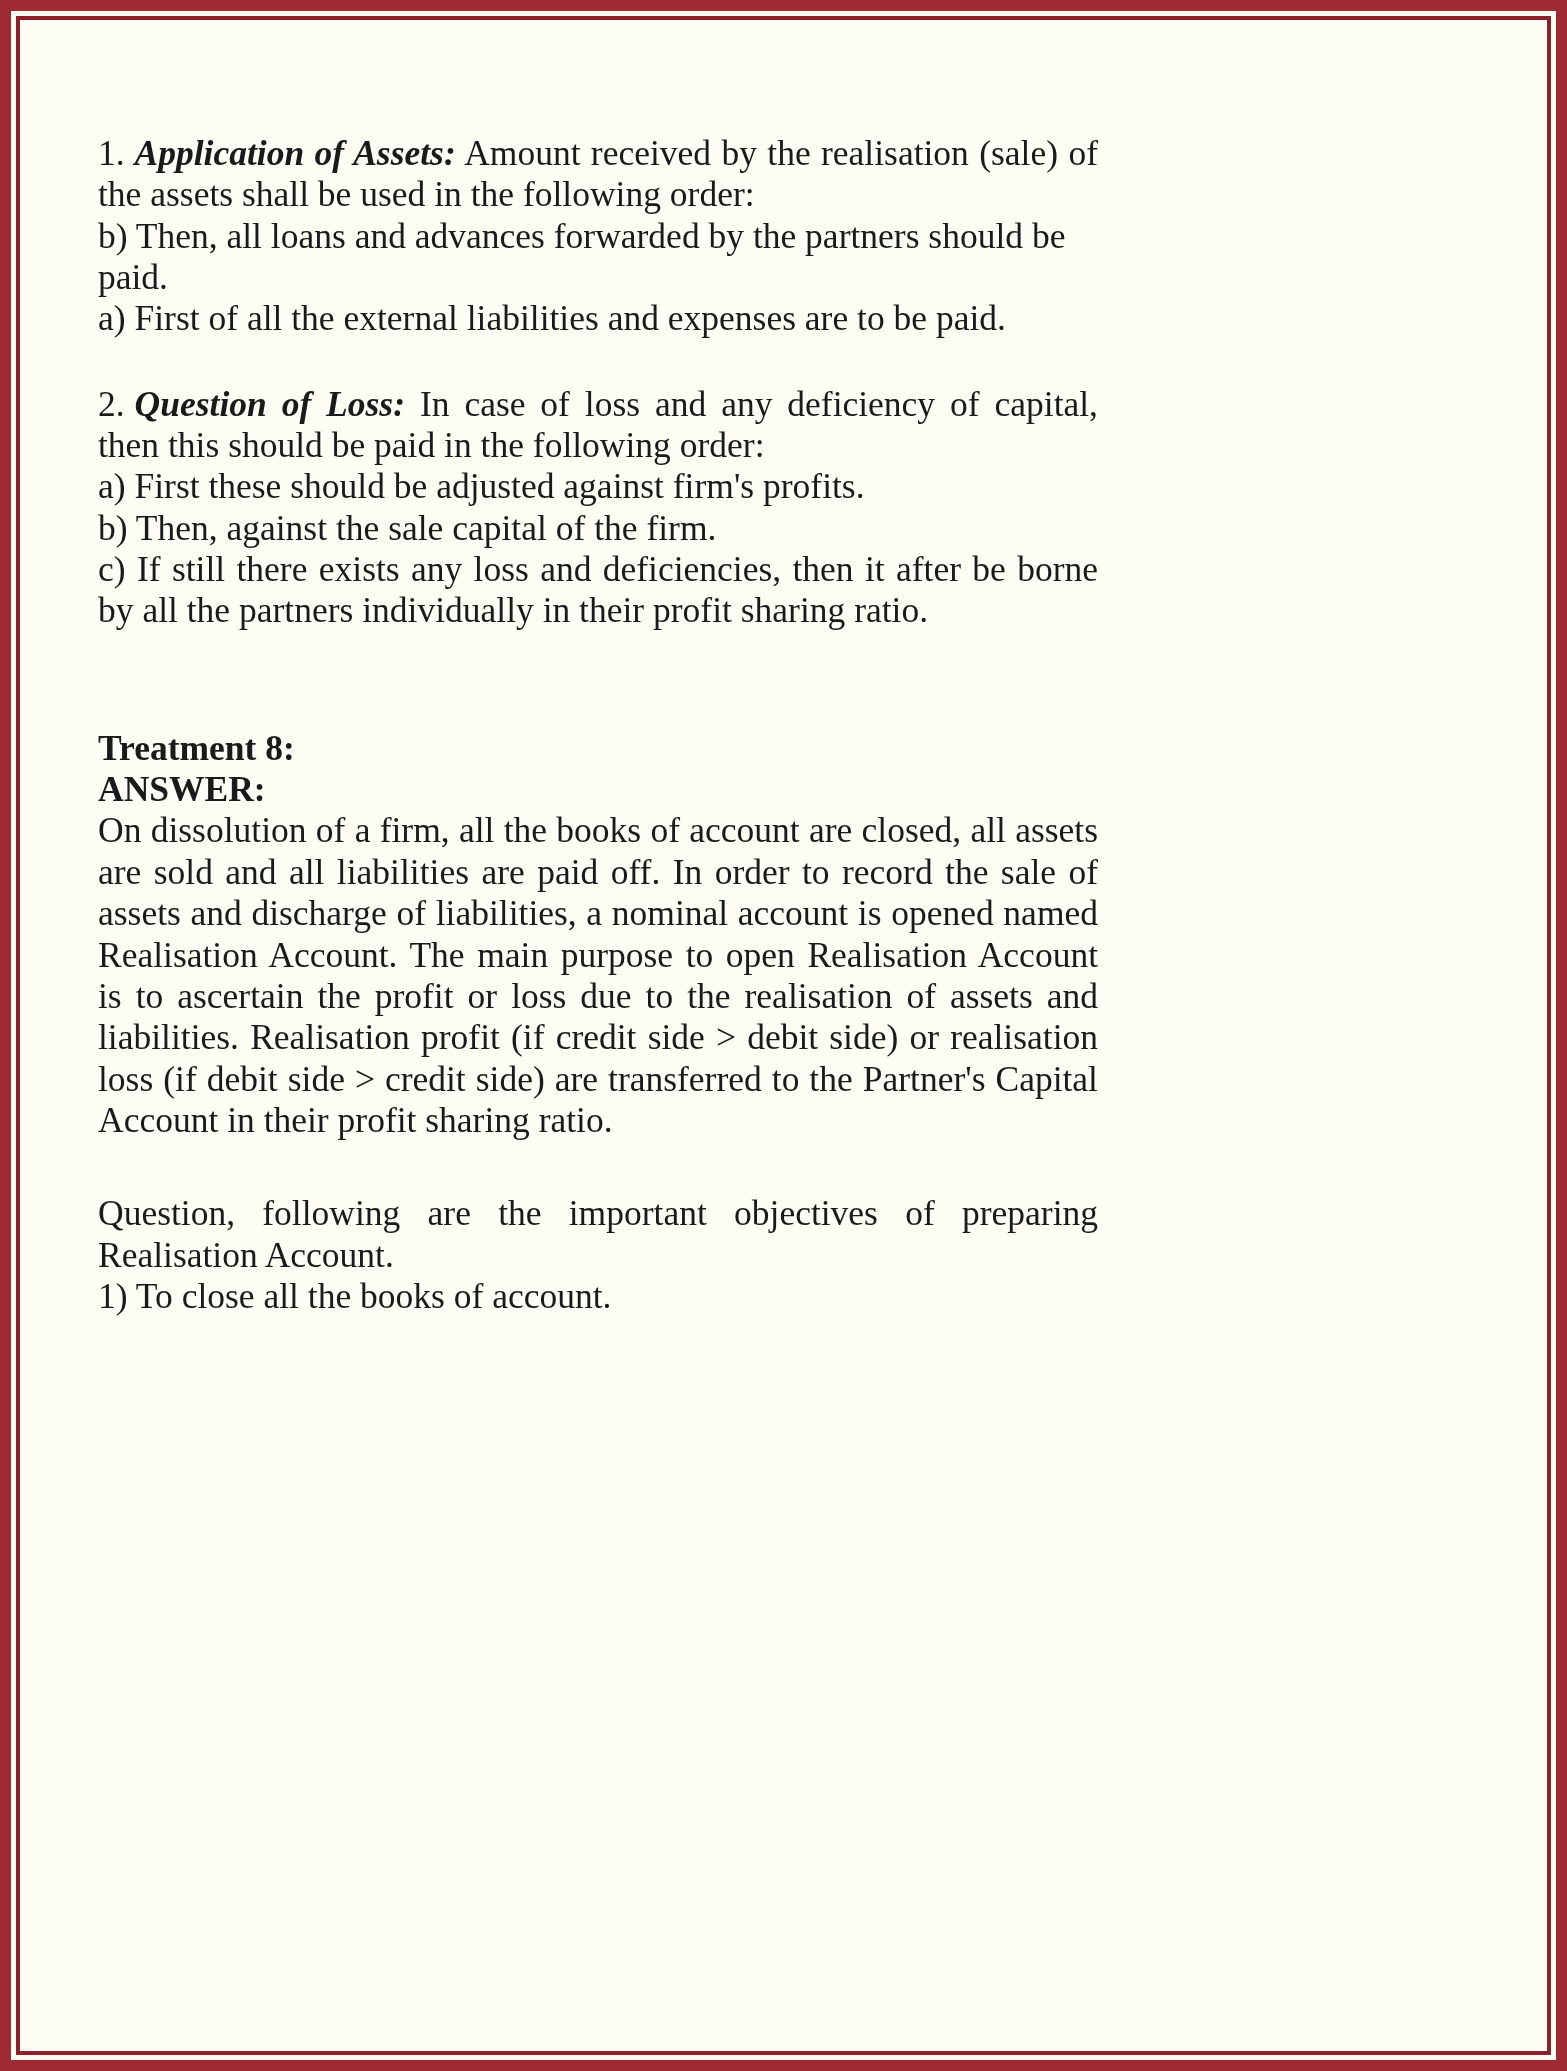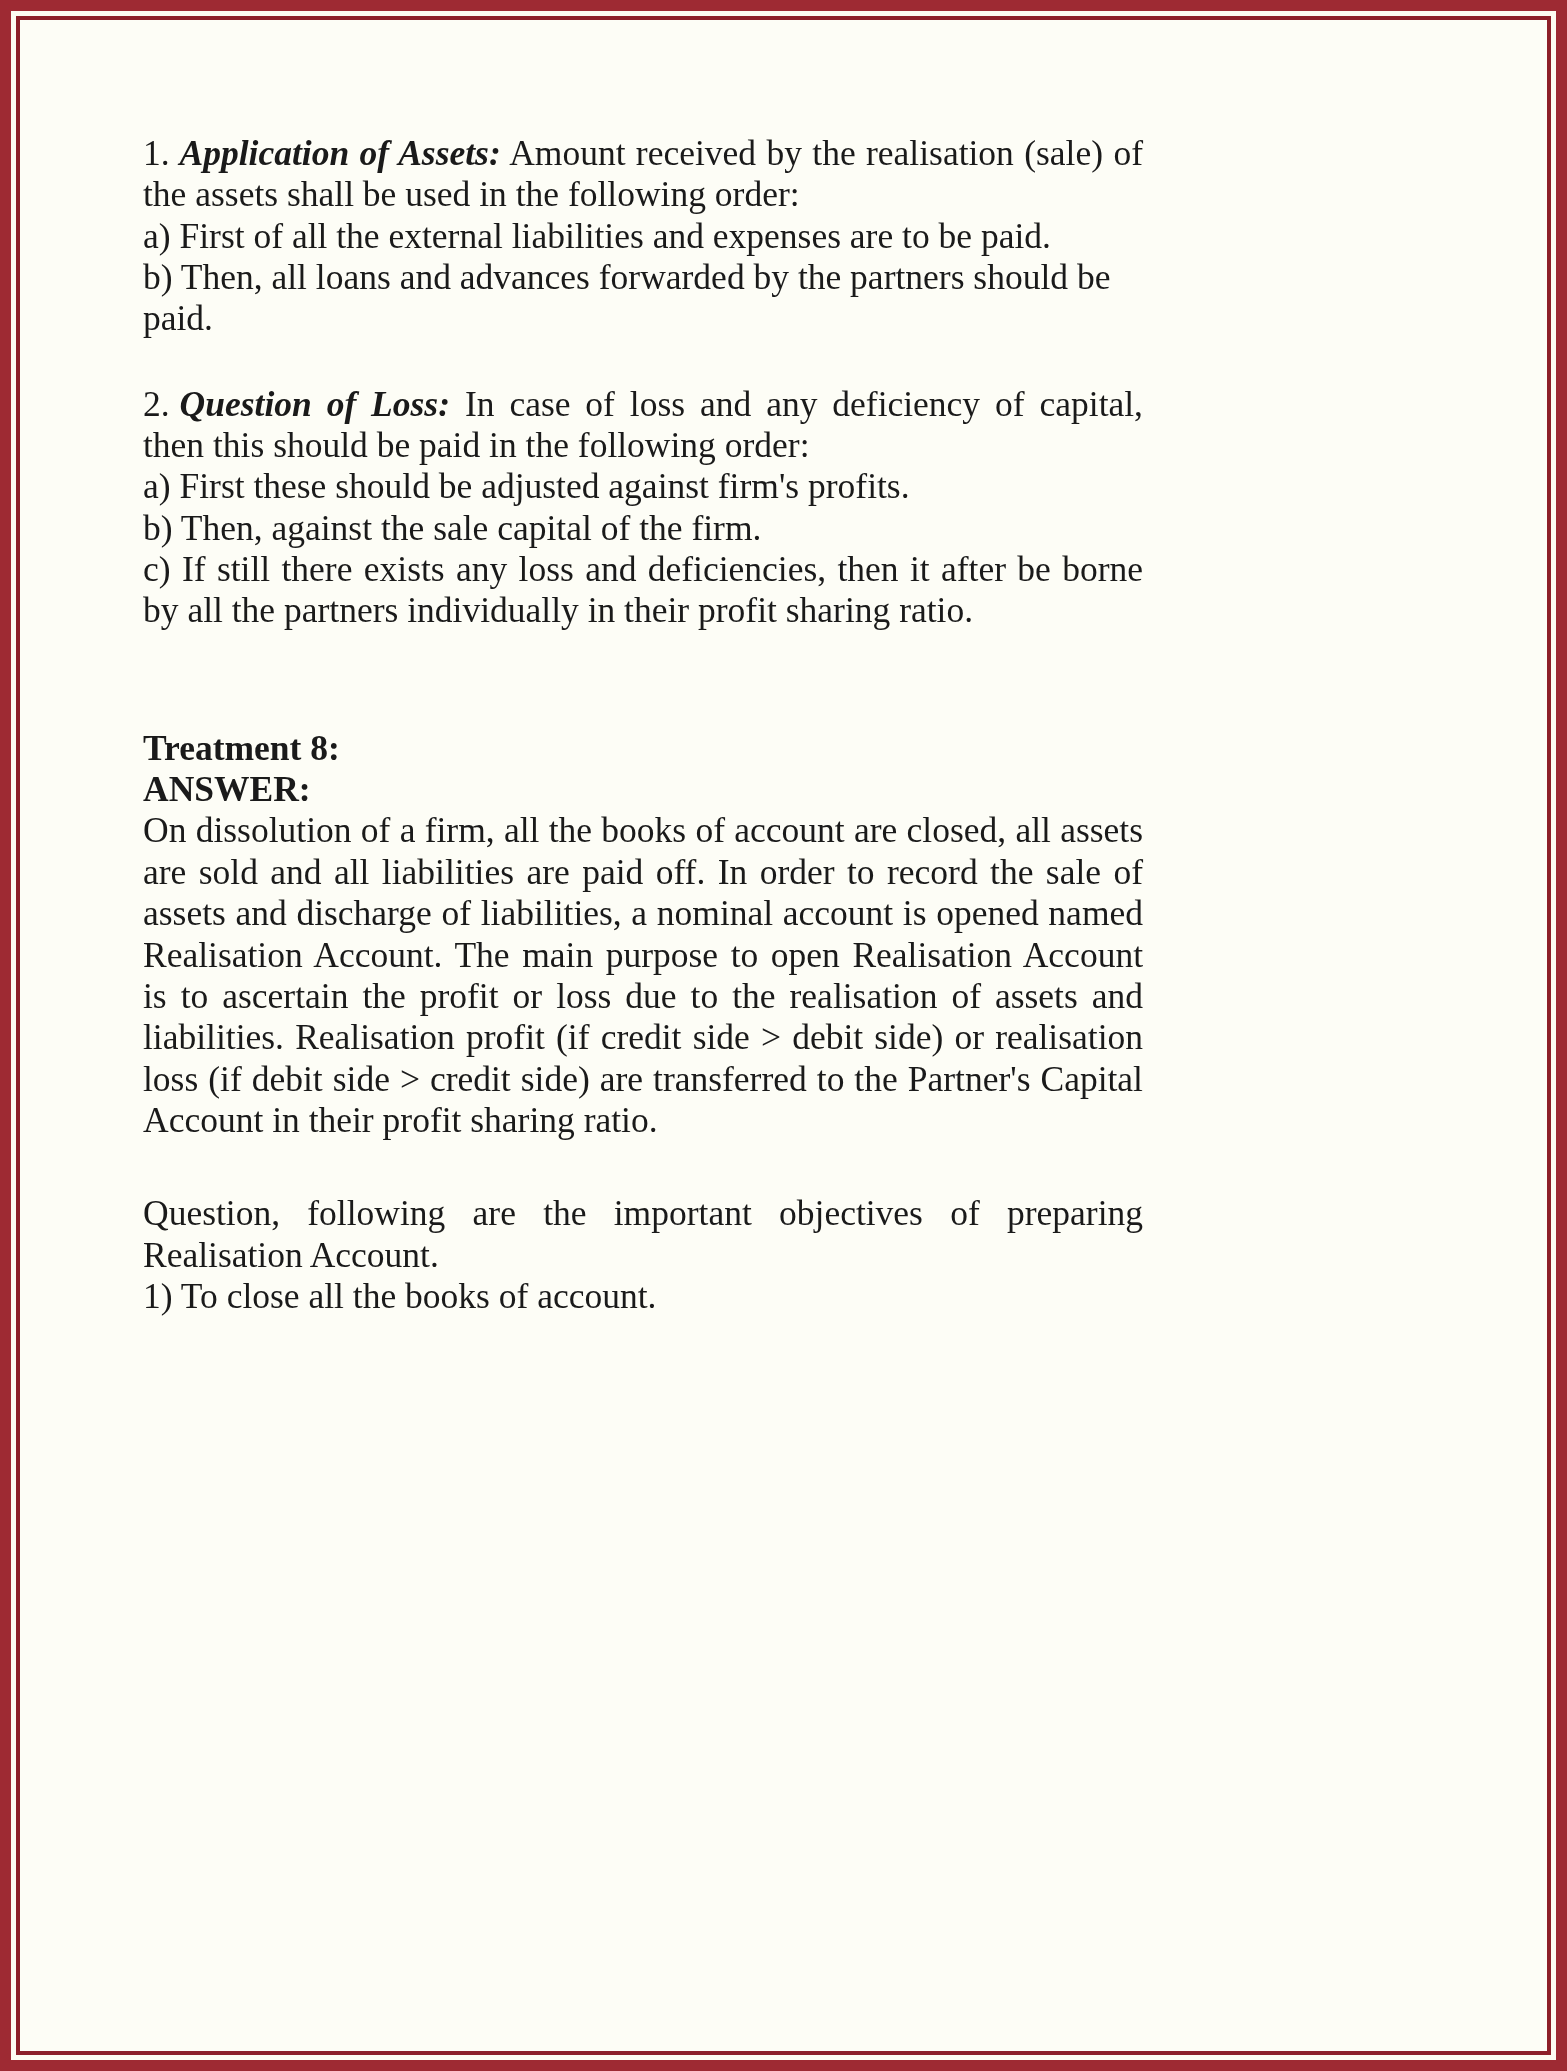--- a/index.html
+++ b/index.html
@@ -56,21 +56,20 @@
     position: absolute;
     left: 78px;
     top: 113px;
     width: 1000px;
     font-family: "Liberation Serif", "DejaVu Serif", serif;
     font-size: 35.5px;
     line-height: 1.165;
     color: #1a1a1a;
     text-align: justify;
     text-justify: inter-word;
-    margin-left: 45px;
     -webkit-font-smoothing: antialiased;
   }
 
   .block { margin: 0; }
 
   
   .para {
     margin: 0;
     text-align: justify;
   }
@@ -104,22 +103,22 @@
   <div class="border-inner"></div>
 
   <div class="paper">
 
     <div class="content">
 
       <div class="block">
 
         <p class="para"><span>1.</span><span class="lead" style="margin-left:.28em">Application of Assets:</span><span> Amount received by the realisation (sale) of the assets shall be used in the following order:</span></p>
 
+        <p class="line">b) Then, all loans and advances forwarded by the partners should be paid.</p>
         <p class="line">a) First of all the external liabilities and expenses are to be paid.</p>
-        <p class="line">b) Then, all loans and advances forwarded by the partners should be paid.</p>
       </div>
 
       <div class="gap-md"></div>
 
       <div class="block">
 
         <p class="para"><span>2.</span><span class="lead" style="margin-left:.28em">Question of Loss:</span><span> In case of loss and any deficiency of capital, then this should be paid in the following order:</span></p>
 
         <p class="line">a) First these should be adjusted against firm's profits.</p>
         <p class="line">b) Then, against the sale capital of the firm.</p>

